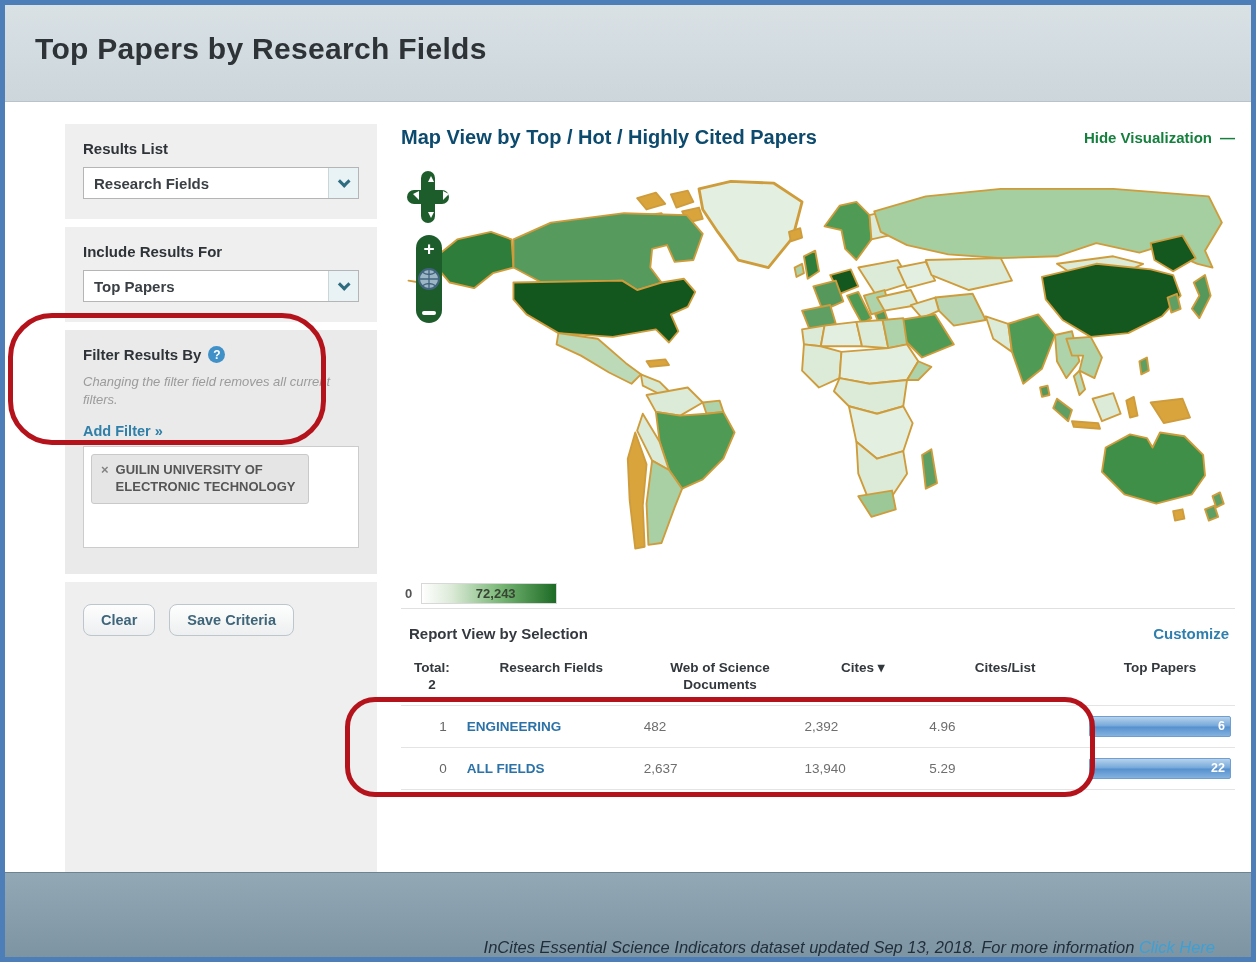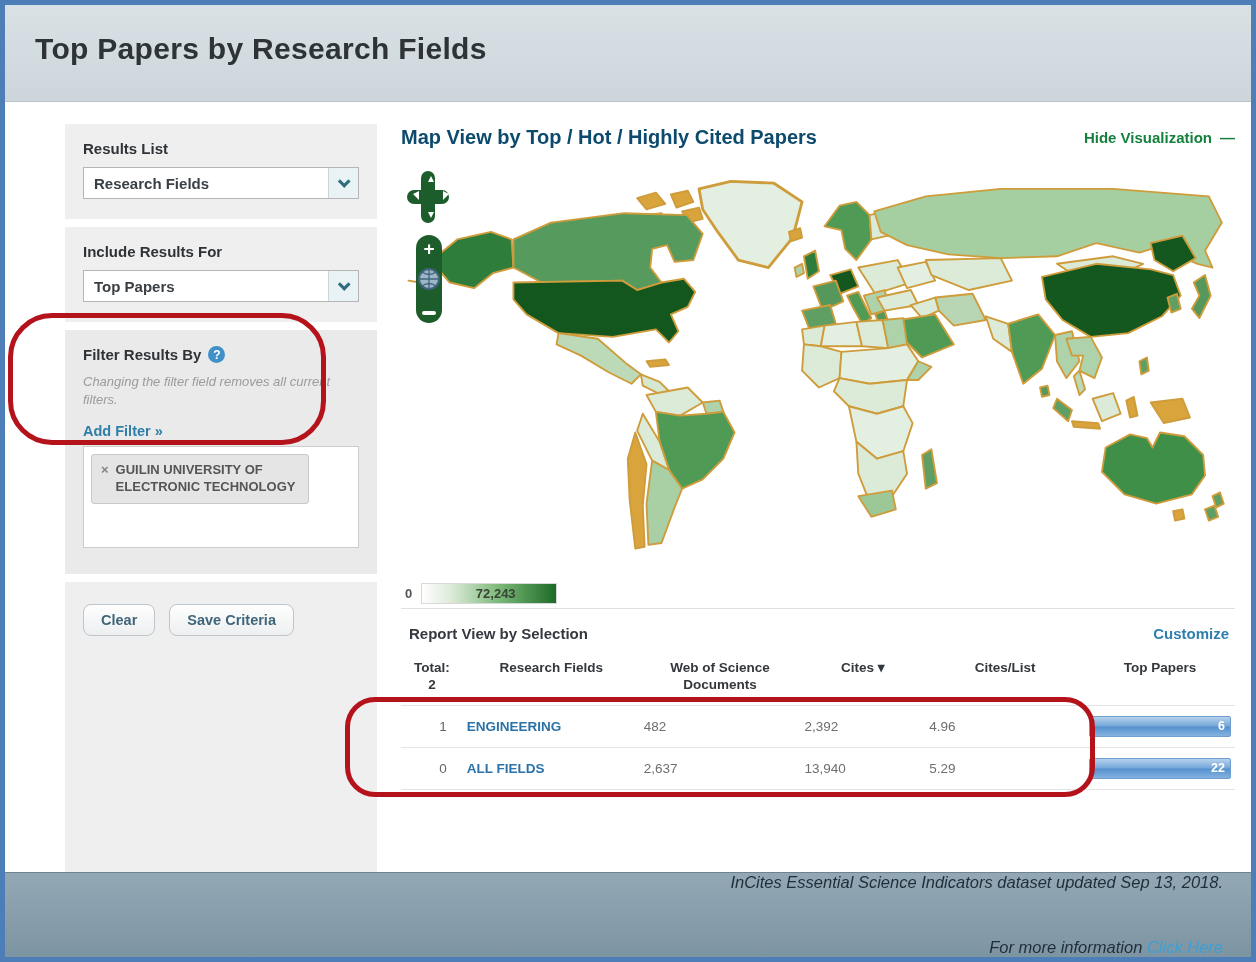--- a/index.html
+++ b/index.html
@@ -66,22 +66,22 @@
   td.rank{ text-align:right; padding-right:16px; color:#666;}
   td.field{ color:#2a72a8; font-weight:bold; cursor:pointer;}
   td.num{ padding-right:46px;}
   td.num.cites{ padding-right:36px;}
   .bar{ height:21px; width:142px; border:1px solid #6f9ed0; border-radius:2px;
        background:linear-gradient(#b7d2ec,#74a7da 48%,#5490ce 52%,#85b2df);
        display:flex; align-items:center; justify-content:flex-end;
        padding-right:5px; color:#fff; font-weight:bold; font-size:12.5px;}
   
   .footer{ height:85px; background:linear-gradient(#93a8b5,#7d94a3); border-top:1px solid #6d8392;
-       display:flex; flex-direction:column; justify-content:space-between; align-items:flex-end;
-       padding-right:28px; gap:5px; font-style:italic; font-size:16.5px; color:#1f2e39;}
+       display:flex; flex-direction:row; justify-content:flex-end; align-items:flex-end;
+       padding-right:36px; gap:5px; font-style:italic; font-size:16.5px; color:#1f2e39;}
   .footer .link{ color:#3da0d4; cursor:pointer;font-style:italic;}
   
   .ann{ position:absolute; border:5px solid #b5131c; pointer-events:none;}
   .ann1{ left:3px; top:308px; width:318px; height:132px; border-radius:44px;}
   .ann2{ left:340px; top:692px; width:750px; height:100px; border-radius:30px;}
 </style>
 </head>
 <body>
 
 <div class="frame">

